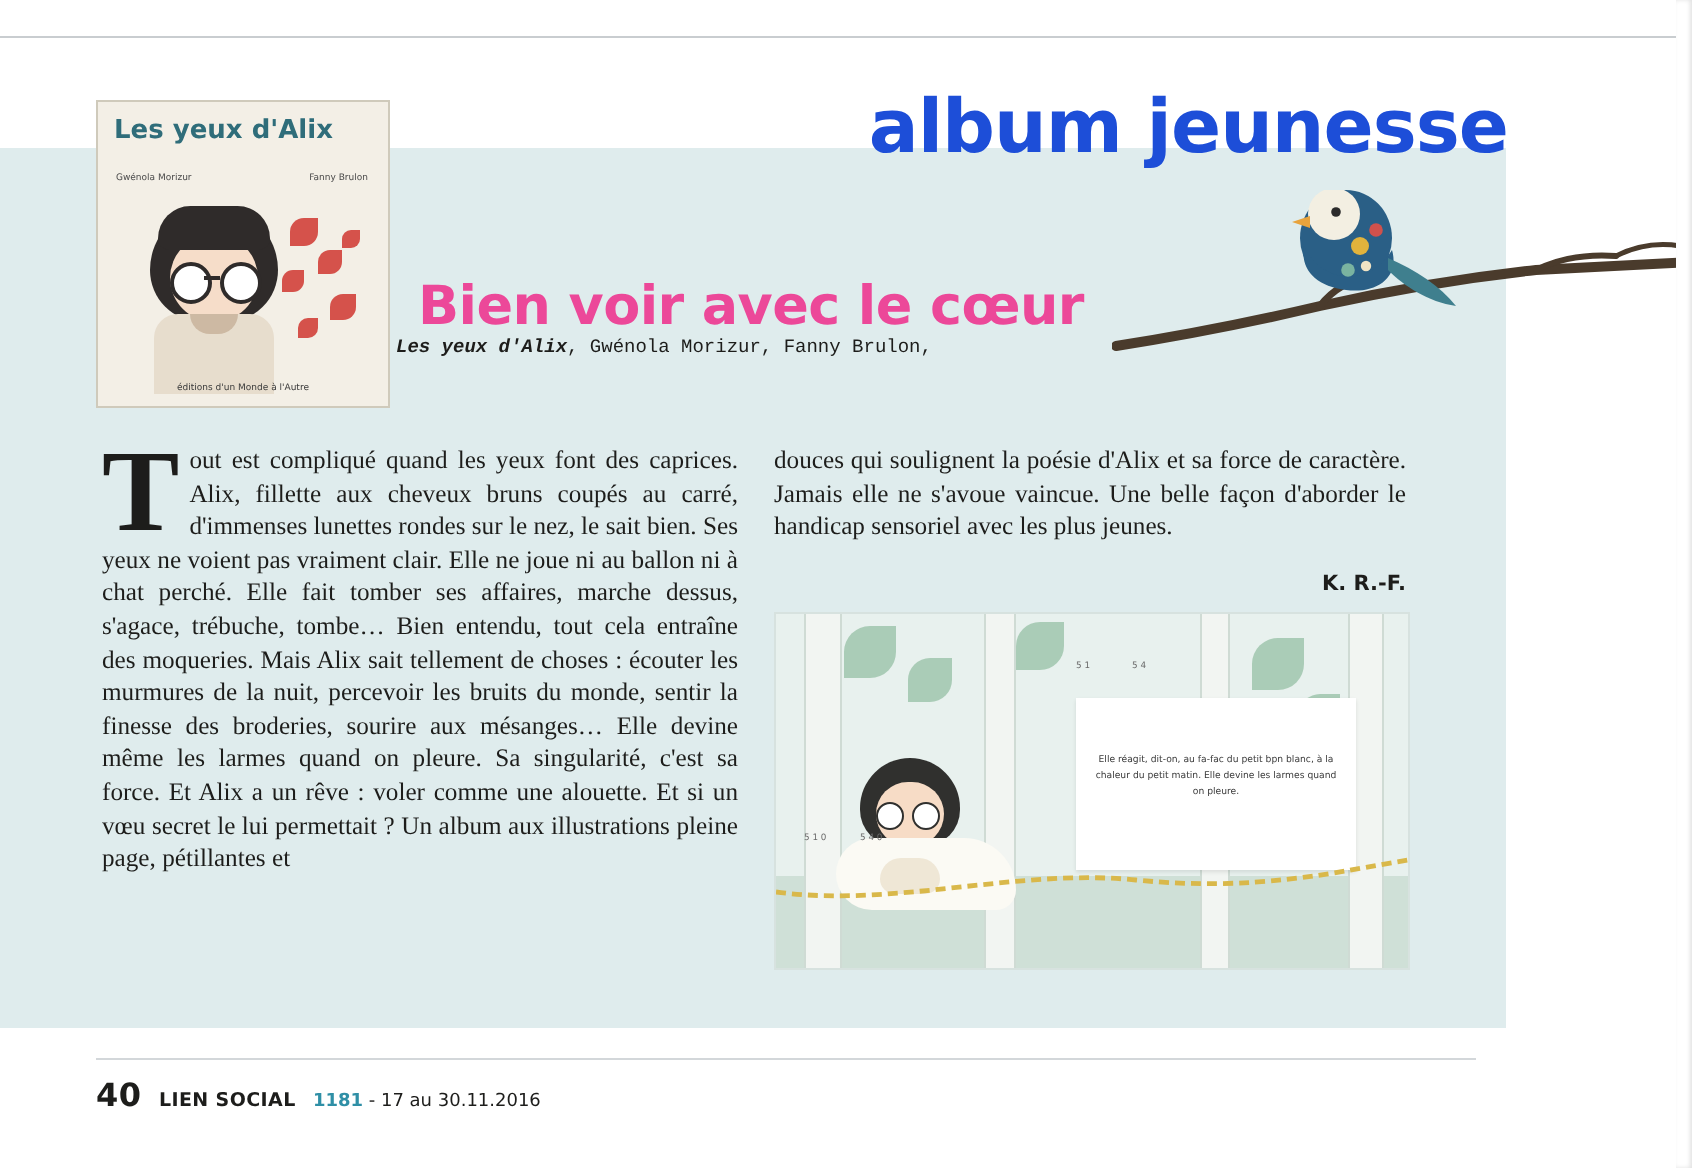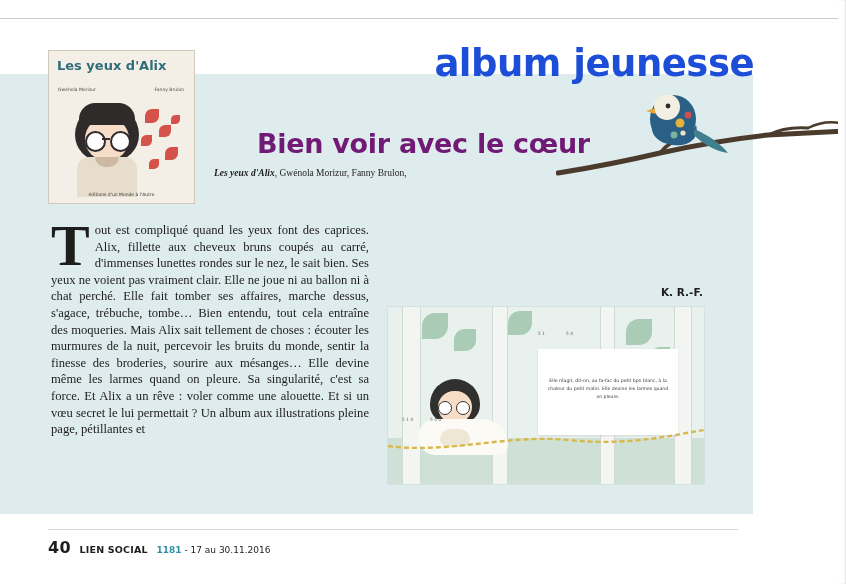--- a/index.html
+++ b/index.html
@@ -154,35 +154,34 @@
   }
   .cv-leaf {
     position: absolute;
     background: #d5524b;
     border-radius: 50% 0 50% 0;
   }
 
   
   .article-title {
     position: absolute;
-    left: 209px; top: 110px;
+    left: 209px; top: 120px;
     font-family: "DejaVu Sans", sans-serif;
     font-weight: bold;
     font-size: 27px;
-    color: #701a75;
+    color: #ec4899;
     letter-spacing: -0.3px;
-    margin-left: 48px;
   }
 
   
   .credits {
     position: absolute;
-    left: 214px; top: 167px;
+    left: 198px; top: 167px;
     width: 360px;
-    font-family: Liberation Serif, serif;
+    font-family: Liberation Mono, monospace;
     font-size: 9.5px;
     line-height: 1.45;
     color: #1d1d1b;
   }
   .credits .ital { font-style: italic; font-weight: bold; }
 
   
   .bird-deco {
     position: absolute;
     left: 556px; top: 95px;
@@ -402,20 +401,23 @@
       <circle cx="118" cy="40" r="3.4" fill="#7ab3a0"></circle>
       <circle cx="127" cy="38" r="2.6" fill="#f0e3c4"></circle>
       <path d="M138 34 C 152 40, 164 48, 172 58 C 158 56, 146 48, 138 40 Z" fill="#3f7f8e"></path>
     </svg>
   </div>
 
   <div class="col col-left">
     <span class="dropcap">T</span><span>out est compliqué quand les yeux font des caprices. Alix, fillette aux cheveux bruns coupés au carré, d'immenses lunettes rondes sur le nez, le sait bien. Ses yeux ne voient pas vraiment clair. Elle ne joue ni au ballon ni à chat perché. Elle fait tomber ses affaires, marche dessus, s'agace, trébuche, tombe… Bien entendu, tout cela entraîne des moqueries. Mais Alix sait tellement de choses : écouter les murmures de la nuit, percevoir les bruits du monde, sentir la finesse des broderies, sourire aux mésanges… Elle devine même les larmes quand on pleure. Sa singularité, c'est sa force. Et Alix a un rêve : voler comme une alouette. Et si un vœu secret le lui permettait ? Un album aux illustrations pleine page, pétillantes et</span>
   </div>
 
+  <div class="col col-right">
+    <span>douces qui soulignent la poésie d'Alix et sa force de caractère. Jamais elle ne s'avoue vaincue. Une belle façon d'aborder le handicap sensoriel avec les plus jeunes.</span>
+  </div>
 
   <div class="signature">K. R.-F.</div>
 
   <div class="inner-illo">
     <div class="illo-ground"></div>
     <div class="illo-trunk" style="left:14px;width:17px;"></div>
     <div class="illo-trunk" style="left:104px;width:14px;"></div>
     <div class="illo-trunk" style="left:212px;width:13px;"></div>
     <div class="illo-trunk" style="left:286px;width:16px;"></div>
     <div class="illo-leafy" style="left:34px;top:6px;width:26px;height:26px;"></div>

